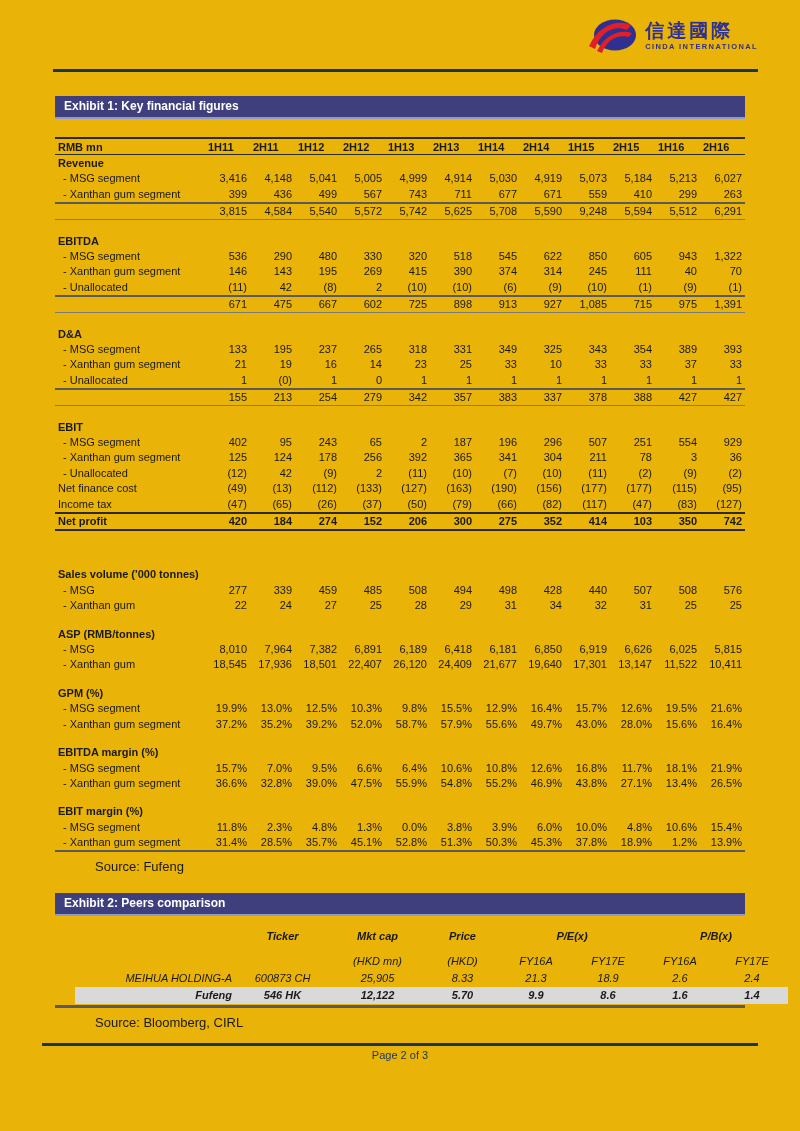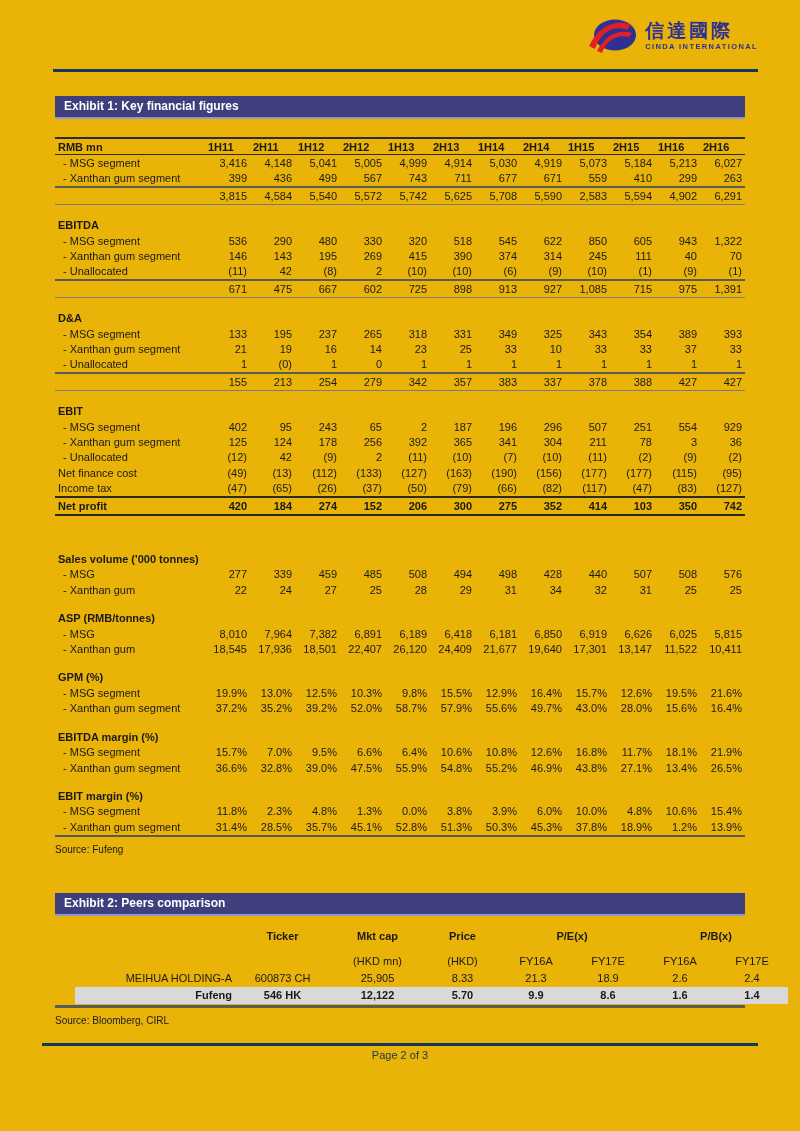--- a/index.html
+++ b/index.html
@@ -30,23 +30,23 @@
   .t1 th.lbl{text-align:left;}
   .t1 td{text-align:right;}
   .t1 td.lbl{text-align:left;}
   .t1 tr.sec td{font-weight:bold;}
   .t1 td.indent{padding-left:8px;}
   .t1 tr.total td{border-top:2.5px solid #5a5a5a;border-bottom:1px solid #7a7a7a;}
   .t1 tr.netprofit td{font-weight:bold;border-top:2px solid #2b2b2b;border-bottom:2px solid #2b2b2b;}
   .t1 tr.gap td{height:13px;padding:0;}
   .t1 tr.gap-lg td{height:36px;padding:0;}
   .t1 tr.lastline td{border-bottom:2.5px solid #5a5a5a;}
-  .source{font-size:10px;color:#1a1a1a;margin-top:7px;}
+  .source{font-size:13px;color:#1a1a1a;margin-top:7px;margin-left:40px;}
   
-  .t2wrap{padding:0 32px 0 20px;margin-top:12px;}
+  .t2wrap{padding:0 32px 0 20px;margin-top:12px;font-style:italic;}
   .t2{font-size:11px;}
   .t2 th,.t2 td{padding:2px 3px;white-space:nowrap;line-height:13px;text-align:center;}
   .t2 th{font-weight:bold;}
   .t2 .lbl{text-align:right;}
   .t2 tr.h1 th{padding-bottom:10px;}
   .t2 tr.hl td{background:#d9d9d9;font-weight:bold;}
   .heavy-rule{height:2.5px;background:#5a5a5a;margin-top:1px;}
   
   .footer-rule{position:absolute;left:42px;right:42px;top:1043px;height:2.5px;background:#17365d;}
   .page-num{position:absolute;left:0;right:0;top:1049px;text-align:center;font-size:11px;color:#17365d;}
@@ -98,20 +98,23 @@
             <th>2H13</th>
             <th>1H14</th>
             <th>2H14</th>
             <th>1H15</th>
             <th>2H15</th>
             <th>1H16</th>
             <th>2H16</th>
           </tr>
         </thead>
         <tbody>
+          <tr class="sec">
+            <td class="lbl" colspan="13">Revenue</td>
+          </tr>
           <tr class="data">
             <td class="lbl indent">- MSG segment</td>
             <td>3,416</td>
             <td>4,148</td>
             <td>5,041</td>
             <td>5,005</td>
             <td>4,999</td>
             <td>4,914</td>
             <td>5,030</td>
             <td>4,919</td>
@@ -138,23 +141,23 @@
           <tr class="total">
             <td class="lbl"></td>
             <td>3,815</td>
             <td>4,584</td>
             <td>5,540</td>
             <td>5,572</td>
             <td>5,742</td>
             <td>5,625</td>
             <td>5,708</td>
             <td>5,590</td>
-            <td>2,583</td>
+            <td>9,248</td>
             <td>5,594</td>
-            <td>4,902</td>
+            <td>5,512</td>
             <td>6,291</td>
           </tr>
           <tr class="gap">
             <td colspan="13"></td>
           </tr>
           <tr class="sec">
             <td class="lbl" colspan="13">EBITDA</td>
           </tr>
           <tr class="data">
             <td class="lbl indent">- MSG segment</td>

